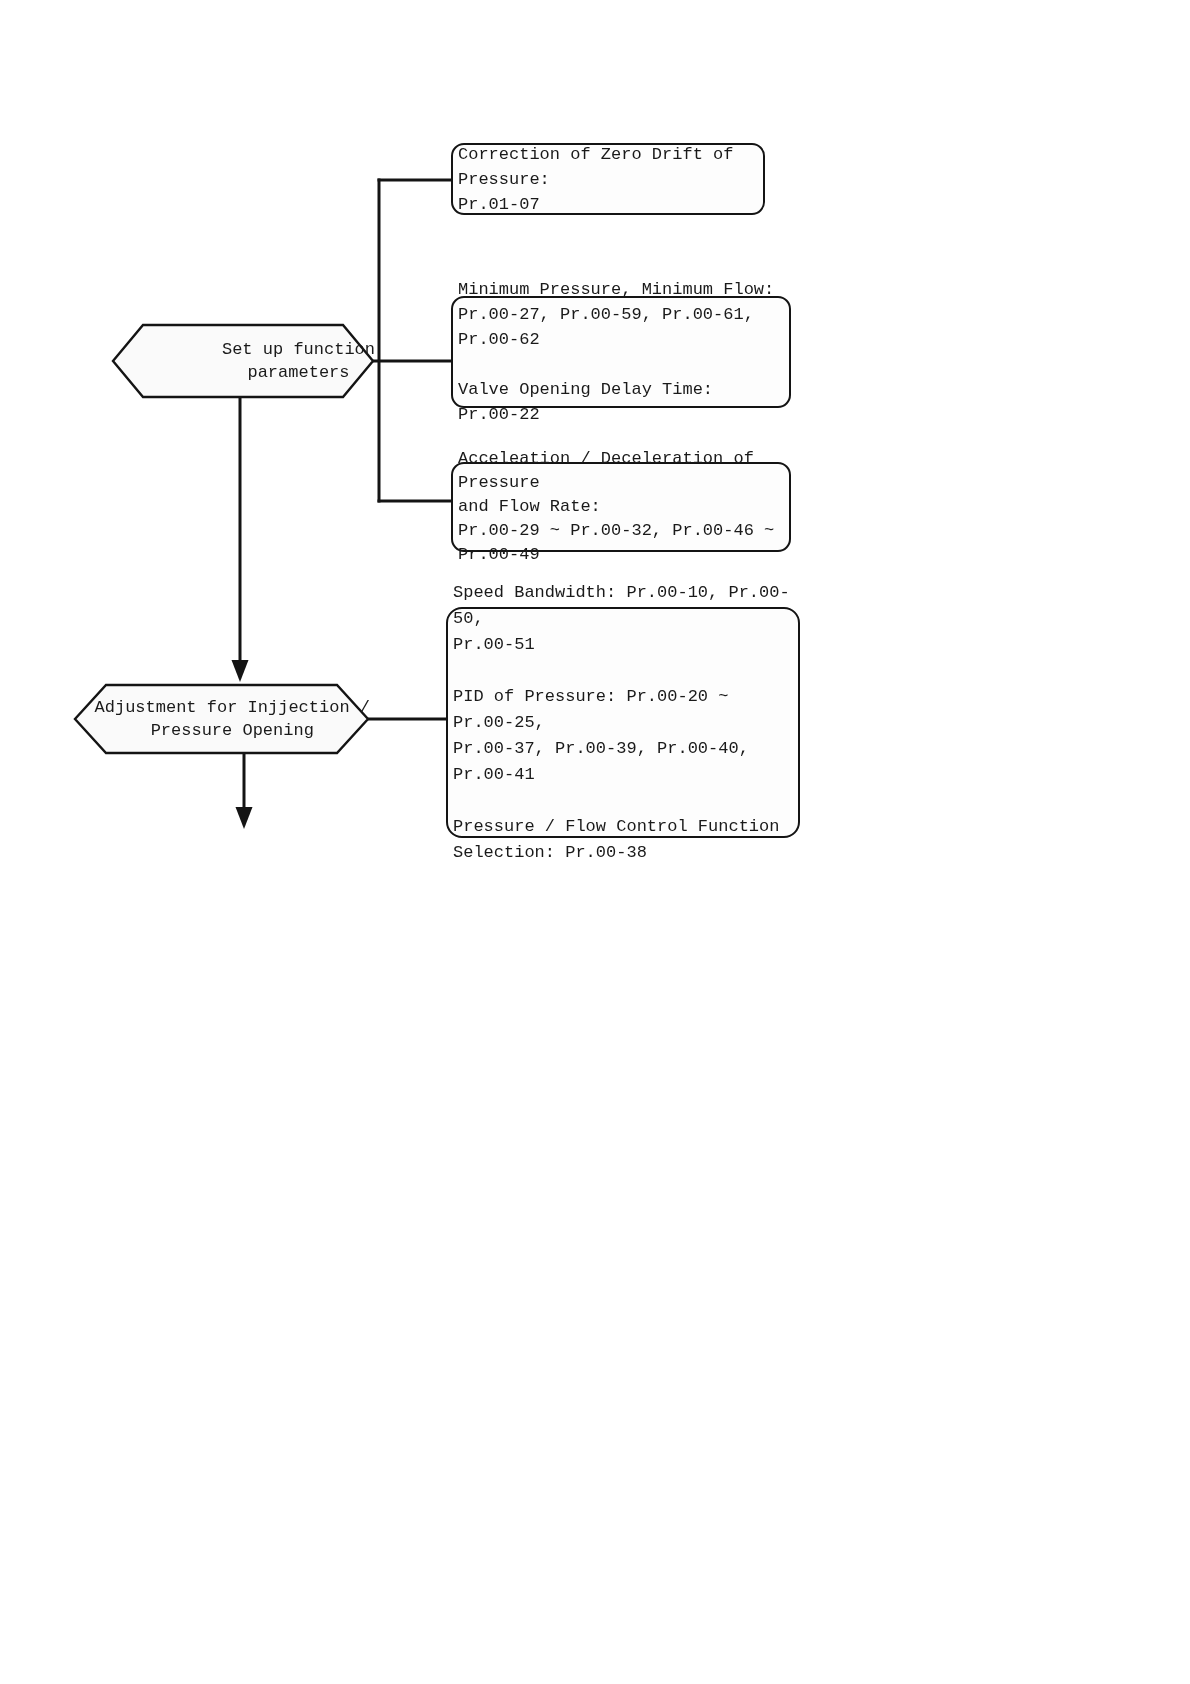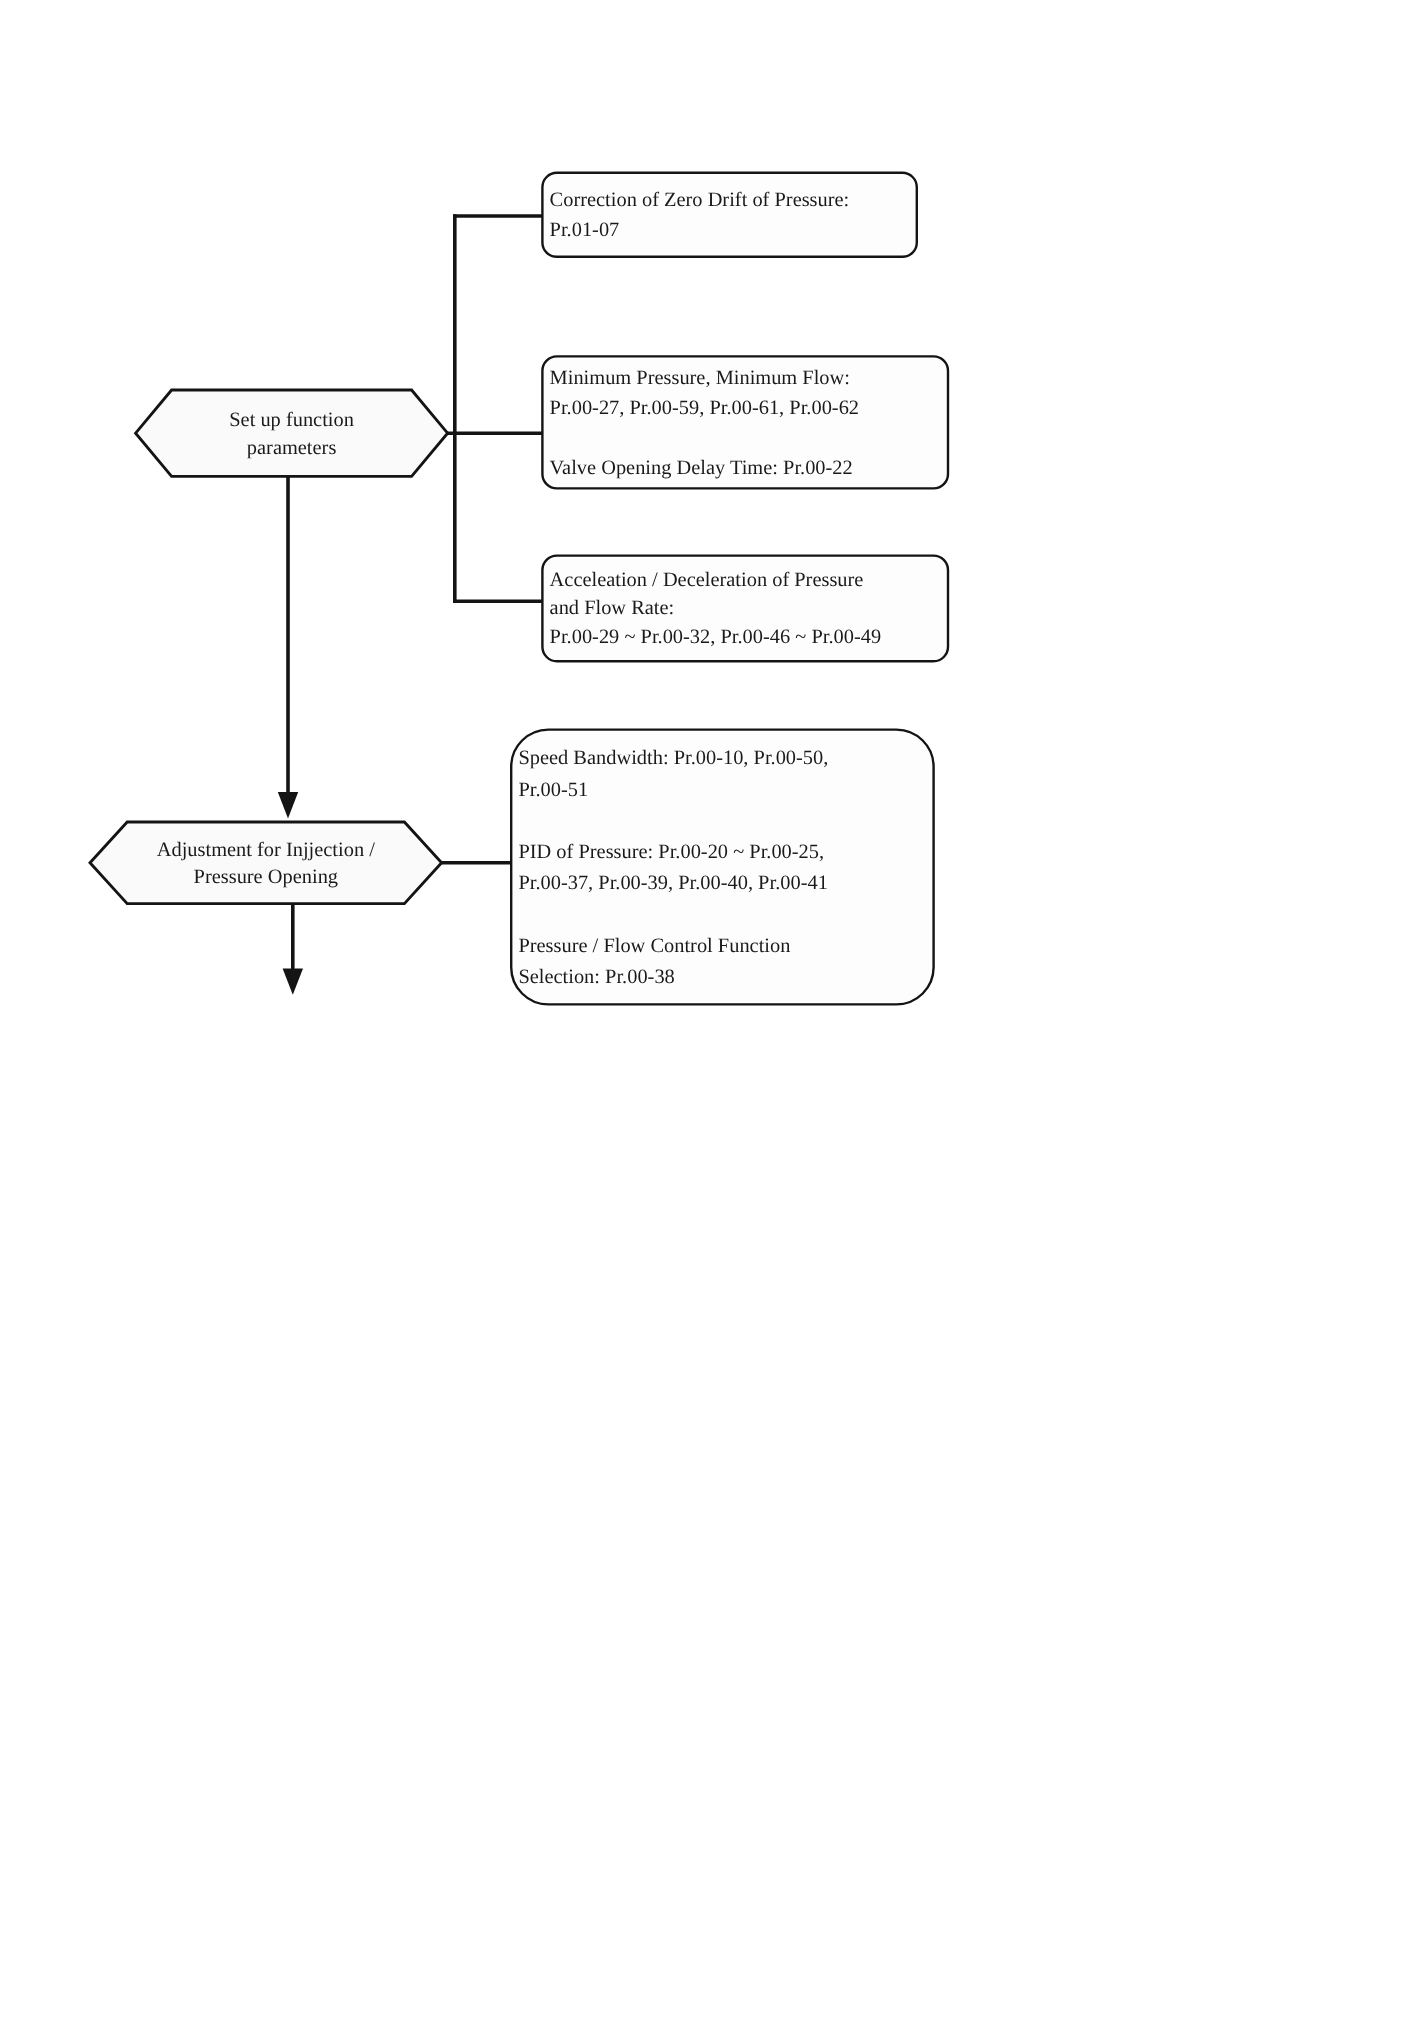--- a/index.html
+++ b/index.html
@@ -5,21 +5,21 @@
   html, body {
     margin: 0;
     padding: 0;
     background: #ffffff;
   }
   .page {
     position: relative;
     width: 1080px;
     height: 1684px;
     background: var(--page_bg, #ffffff);
-    font-family: Liberation Serif, serif;
+    font-family: Liberation Mono, monospace;
     color: var(--text, #1a1a1a);
     overflow: hidden;
   }
   .connectors {
     position: absolute;
     left: 0;
     top: 0;
   }
   .connectors line {
     stroke: var(--stroke, #141414);
@@ -41,21 +41,21 @@
   }
   .node-text {
     white-space: pre-line;
     font-size: 17px;
     line-height: 25px;
     padding: 2px 5px;
   }
   .lh24 { line-height: 24px; }
   .lh26 { line-height: 26px; }
   .hex {
-    justify-content: center;
+    justify-content: flex-end;
     text-align: center;
   }
   .hex-shape {
     position: absolute;
     left: 0;
     top: 0;
   }
   .hex-shape polygon {
     fill: var(--hex_fill, #fafafa);
     stroke: var(--stroke, #141414);
@@ -110,21 +110,21 @@
 
 Valve Opening Delay Time: Pr.00-22</div>
   </div>
 
   <div class="node box" style="left:451px;top:462px;width:340px;height:90px;border-radius:13px">
     <div class="node-text lh24">Acceleation / Deceleration of Pressure
 and Flow Rate:
 Pr.00-29 ~ Pr.00-32, Pr.00-46 ~ Pr.00-49</div>
   </div>
 
-  <div class="node box" style="left:425px;top:607px;width:354px;height:231px;border-radius:32px">
+  <div class="node box" style="left:446px;top:607px;width:354px;height:231px;border-radius:16px">
     <div class="node-text lh26">Speed Bandwidth: Pr.00-10, Pr.00-50,
 Pr.00-51
 
 PID of Pressure: Pr.00-20 ~ Pr.00-25,
 Pr.00-37, Pr.00-39, Pr.00-40, Pr.00-41
 
 Pressure / Flow Control Function
 Selection: Pr.00-38</div>
   </div>
 

